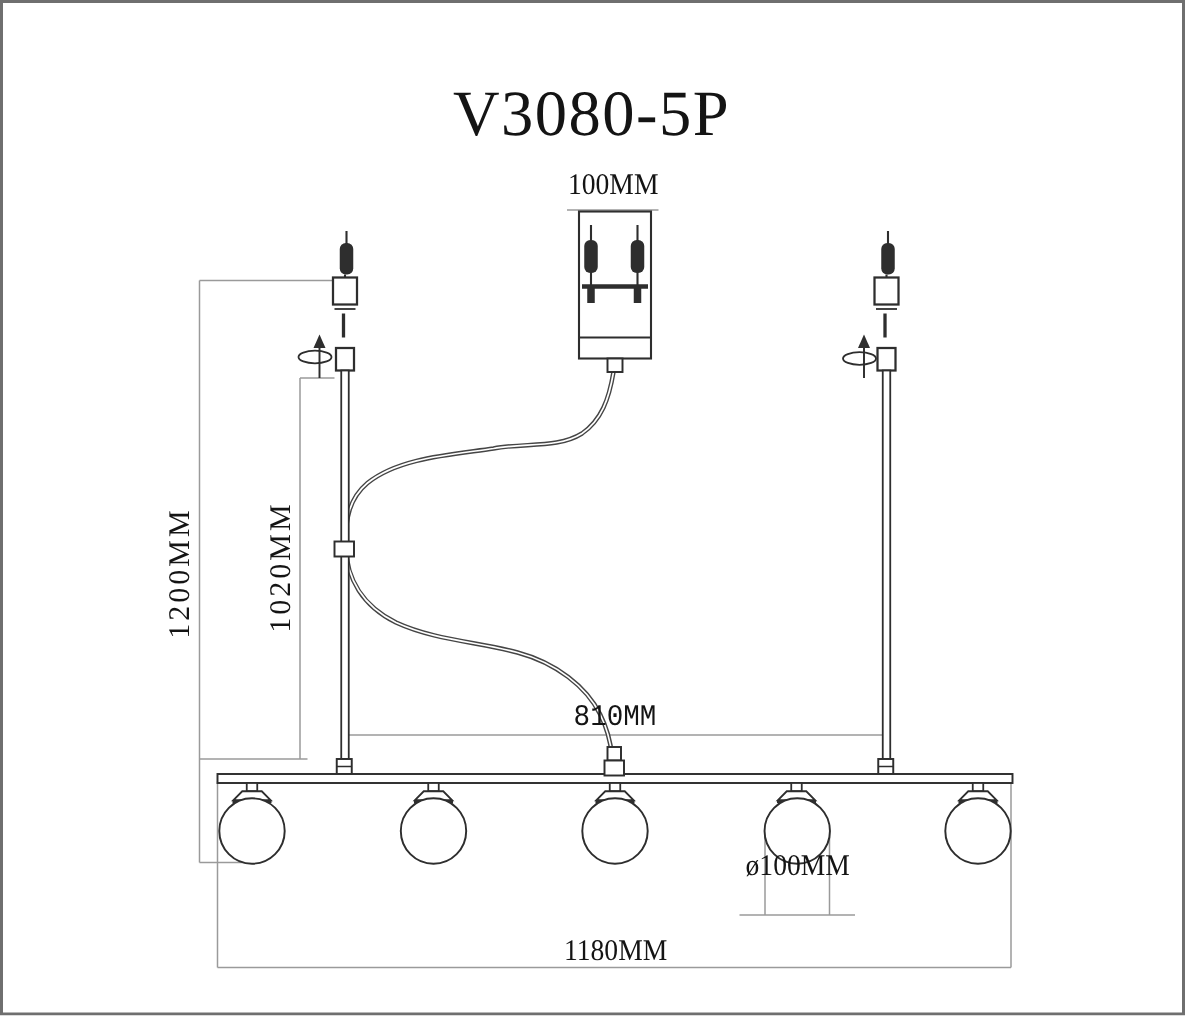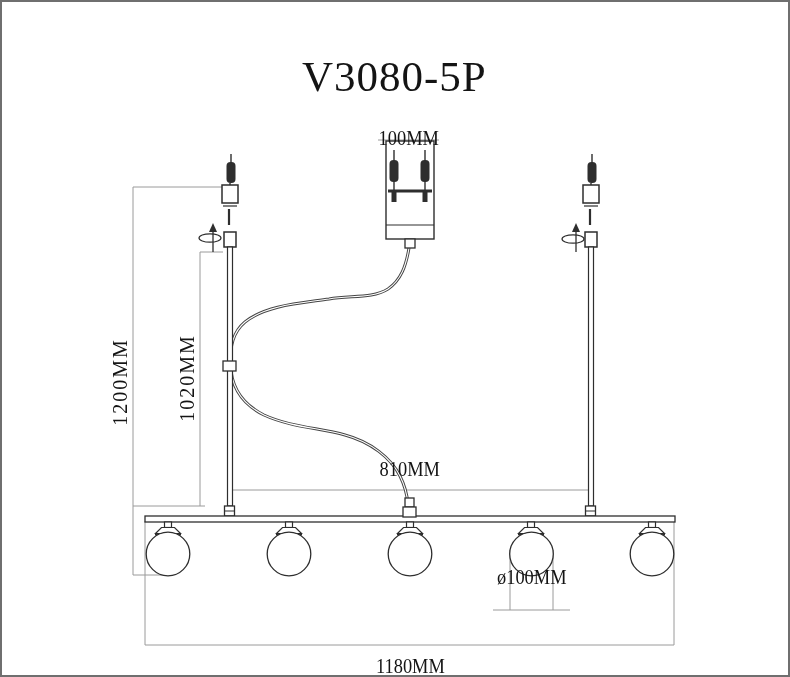--- a/index.html
+++ b/index.html
@@ -154,37 +154,37 @@
         <rect class="objfill" stroke-width="1.2" x="646.5" y="520" width="7" height="5.5"></rect>
         <path class="objfill" stroke-width="1.2" d="M 643.5 525.5 L 656.5 525.5 L 662.5 531.5 L 637.5 531.5 Z"></path>
         <line class="obj" stroke-width="1.6" x1="637" y1="532.5" x2="663" y2="532.5"></line>
         <circle class="objfill" stroke-width="1.3" cx="650" cy="552" r="21.8"></circle>
       </g>
     </g>
   </svg>
 
   <div id="title">V3080-5P</div>
 
-  <div class="dim-label" style="left:371px;top:125px;width:72px;">
+  <div class="dim-label" style="left:371px;top:110px;width:72px;">
     <span class="t">100MM</span>
   </div>
 
   <div class="dim-label vert" style="left:63px;top:369px;width:110px;">
     <span>1200MM</span>
   </div>
 
   <div class="dim-label vert" style="left:130px;top:365px;width:110px;">
     <span>1020MM</span>
   </div>
 
-  <div class="dim-label" style="left:372px;top:456px;width:72px;">
+  <div class="dim-label" style="left:372px;top:466px;width:72px;font-family:Liberation Mono, monospace;">
     <span class="t">810MM</span>
   </div>
 
   <div class="dim-label" style="left:486px;top:564px;width:88px;">
     <span class="t">ø100MM</span>
   </div>
 
-  <div class="dim-label" style="left:364px;top:653px;width:88px;">
+  <div class="dim-label" style="left:364px;top:621px;width:88px;">
     <span class="t">1180MM</span>
   </div>
 
 </div>
 
 </body></html>

